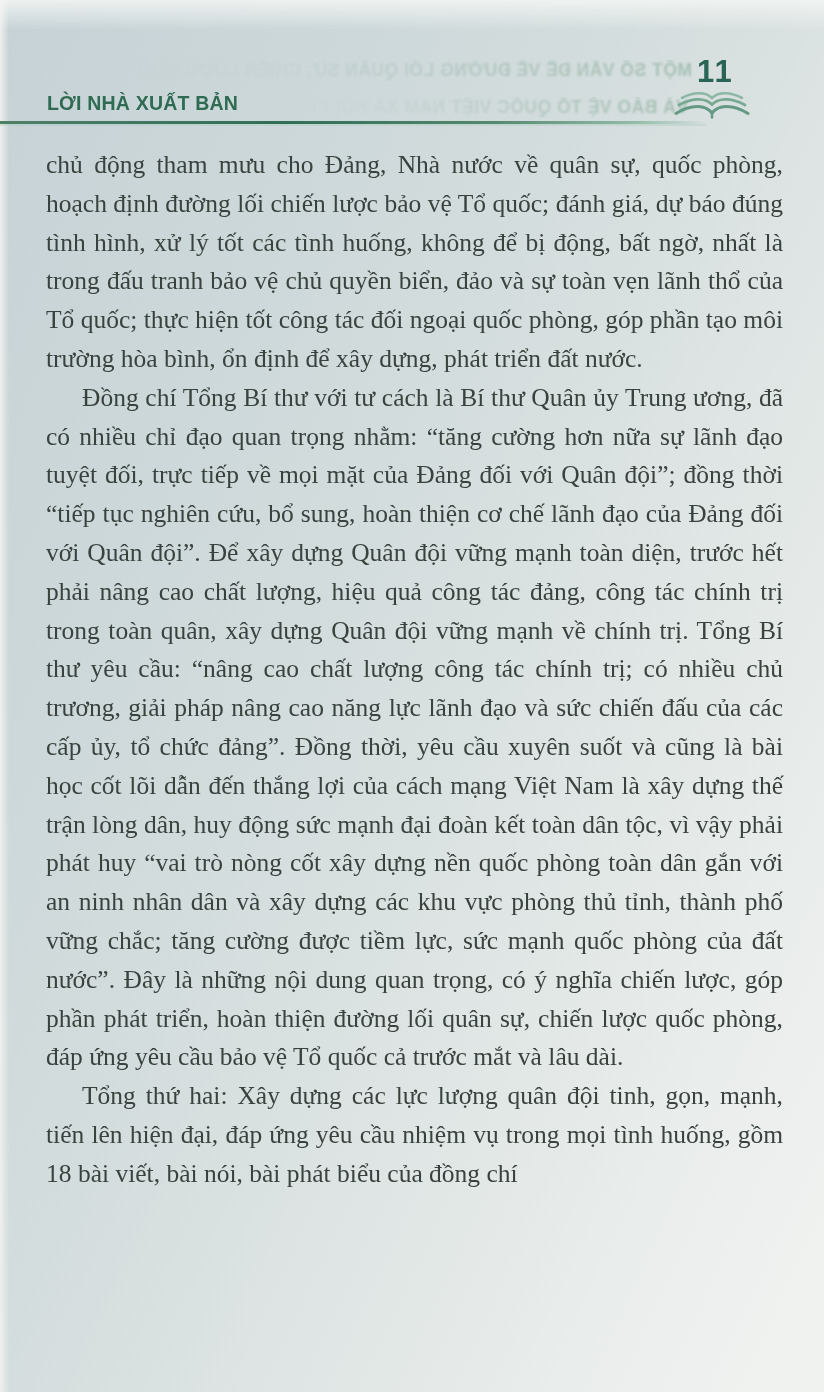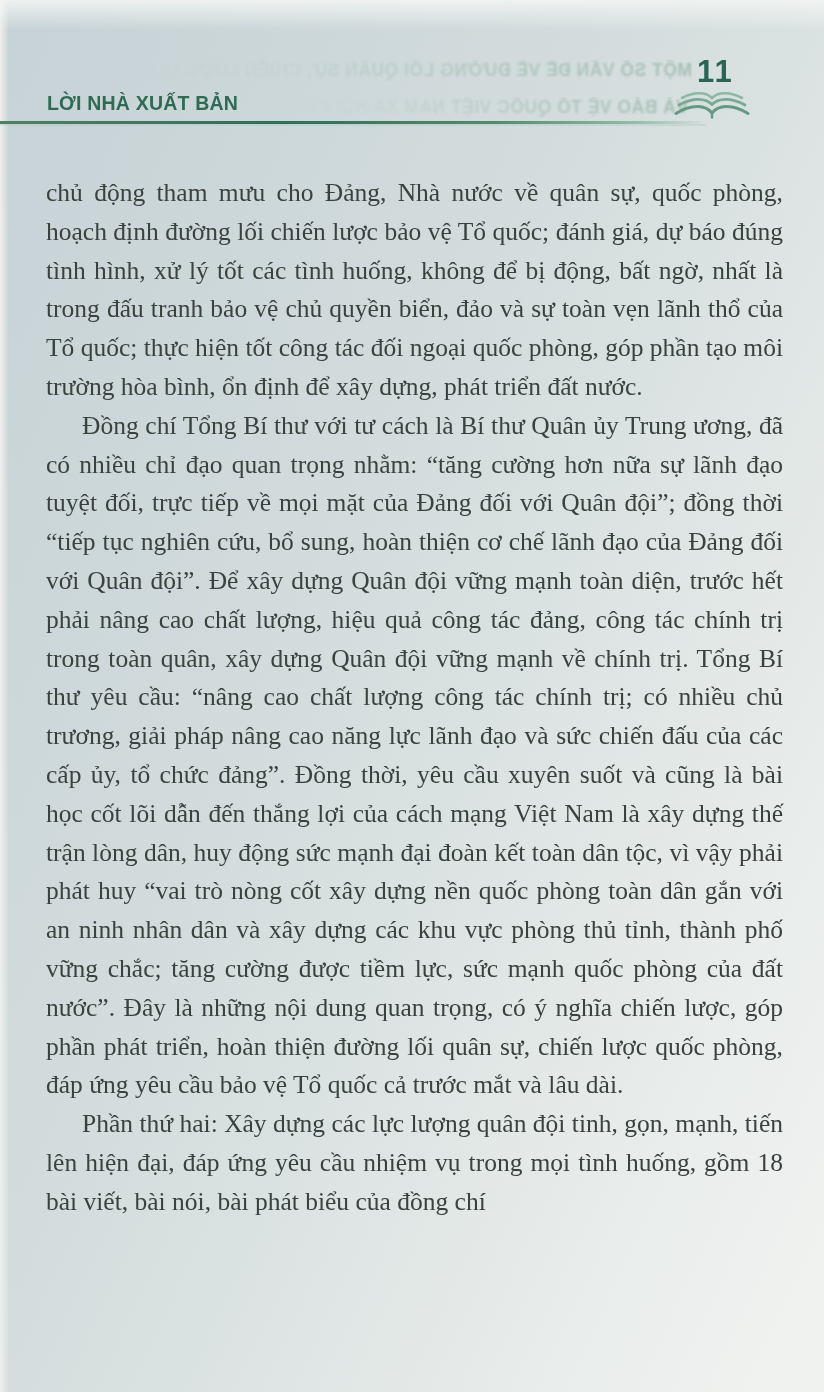--- a/index.html
+++ b/index.html
@@ -68,21 +68,21 @@
     filter: blur(1.1px);
     letter-spacing: 0.5px;
     font-size: 17.5px;
     -webkit-mask-image: linear-gradient(to right, rgba(0,0,0,0.85) 0%, rgba(0,0,0,0.55) 30%, rgba(0,0,0,0.12) 62%, rgba(0,0,0,0) 88%);
     mask-image: linear-gradient(to right, rgba(0,0,0,0.85) 0%, rgba(0,0,0,0.55) 30%, rgba(0,0,0,0.12) 62%, rgba(0,0,0,0) 88%);
     pointer-events: none;
   }
   .bleed-1 { left: 232px; top: 60px; }
   .bleed-2 { left: 228px; top: 97px; }
 
-  .body-text { position: absolute; left: 46px; top: 146px; width: 737px; margin-top: 28px; }
+  .body-text { position: absolute; left: 46px; top: 146px; width: 737px; }
   .para {
     margin: 0;
     font-size: 25.5px;
     line-height: 38.8px;
     text-align: justify;
     color: #3a423e;
   }
   .para.indent { text-indent: 36px; }
   .it { }
 </style>
@@ -104,16 +104,16 @@
       <path d="M8 8 C20 1.5, 32 2, 38 8 C44 2, 56 1.5, 68 8" stroke="#8db8a6" stroke-width="2.6" stroke-linecap="round" fill="none"></path>
       <path d="M5 15 C19 7, 32 8, 38 14.5 C44 8, 57 7, 71 15" stroke="#79a993" stroke-width="2.8" stroke-linecap="round" fill="none"></path>
       <path d="M2 23.5 C18 13.5, 32 15, 38 23 C44 15, 58 13.5, 74 23.5" stroke="#639a84" stroke-width="3" stroke-linecap="round" fill="none"></path>
       <path d="M38 23 L38 27.5" stroke="#639a84" stroke-width="2.4" stroke-linecap="round"></path>
     </svg>
   </span>
 
   <div class="body-text">
       <p class="para"><span>chủ động tham mưu cho Đảng, Nhà nước về quân sự, quốc phòng, hoạch định đường lối chiến lược bảo vệ Tổ quốc; đánh giá, dự báo đúng tình hình, xử lý tốt các tình huống, không để bị động, bất ngờ, nhất là trong đấu tranh bảo vệ chủ quyền biển, đảo và sự toàn vẹn lãnh thổ của Tổ quốc; thực hiện tốt công tác đối ngoại quốc phòng, góp phần tạo môi trường hòa bình, ổn định để xây dựng, phát triển đất nước.</span></p>
       <p class="para indent"><span>Đồng chí Tổng Bí thư với tư cách là Bí thư Quân ủy Trung ương, đã có nhiều chỉ đạo quan trọng nhằm: “tăng cường hơn nữa sự lãnh đạo tuyệt đối, trực tiếp về mọi mặt của Đảng đối với Quân đội”; đồng thời “tiếp tục nghiên cứu, bổ sung, hoàn thiện cơ chế lãnh đạo của Đảng đối với Quân đội”. Để xây dựng Quân đội vững mạnh toàn diện, trước hết phải nâng cao chất lượng, hiệu quả công tác đảng, công tác chính trị trong toàn quân, xây dựng Quân đội vững mạnh về chính trị. Tổng Bí thư yêu cầu: “nâng cao chất lượng công tác chính trị; có nhiều chủ trương, giải pháp nâng cao năng lực lãnh đạo và sức chiến đấu của các cấp ủy, tổ chức đảng”. Đồng thời, yêu cầu xuyên suốt và cũng là bài học cốt lõi dẫn đến thắng lợi của cách mạng Việt Nam là xây dựng thế trận lòng dân, huy động sức mạnh đại đoàn kết toàn dân tộc, vì vậy phải phát huy “vai trò nòng cốt xây dựng nền quốc phòng toàn dân gắn với an ninh nhân dân và xây dựng các khu vực phòng thủ tỉnh, thành phố vững chắc; tăng cường được tiềm lực, sức mạnh quốc phòng của đất nước”. Đây là những nội dung quan trọng, có ý nghĩa chiến lược, góp phần phát triển, hoàn thiện đường lối quân sự, chiến lược quốc phòng, đáp ứng yêu cầu bảo vệ Tổ quốc cả trước mắt và lâu dài.</span></p>
-      <p class="para indent"><span>Phần thứ hai: </span><span class="it">Xây dựng các lực lượng quân đội tinh, gọn, mạnh, tiến lên hiện đại, đáp ứng yêu cầu nhiệm vụ trong mọi tình huống,</span><span> gồm 18 bài viết, bài nói, bài phát biểu của đồng chí</span></p>
+      <p class="para indent"><span>Tổng thứ hai: </span><span class="it">Xây dựng các lực lượng quân đội tinh, gọn, mạnh, tiến lên hiện đại, đáp ứng yêu cầu nhiệm vụ trong mọi tình huống,</span><span> gồm 18 bài viết, bài nói, bài phát biểu của đồng chí</span></p>
     </div>
 
 </div>
 
 </body></html>

